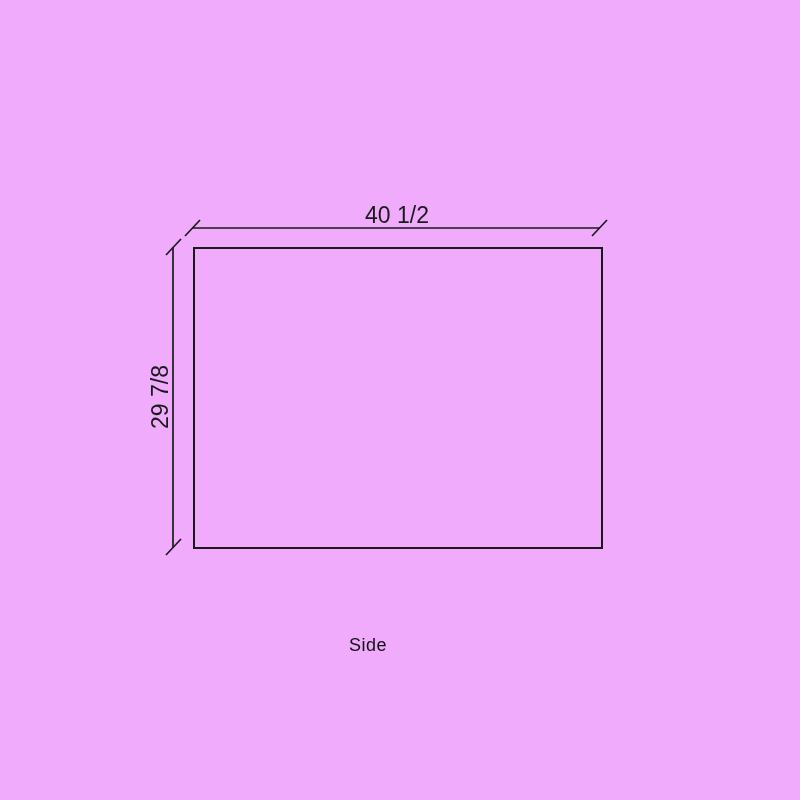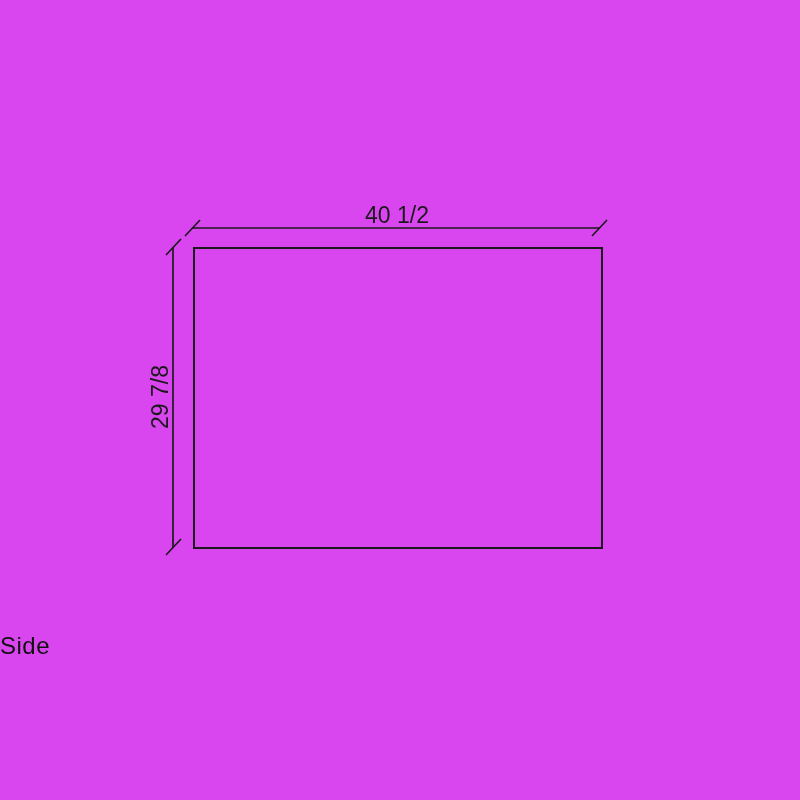--- a/index.html
+++ b/index.html
@@ -10,44 +10,44 @@
     width: 800px;
     height: 800px;
     background: #f5f5f5;
     font-family: "Liberation Sans", sans-serif;
     overflow: hidden;
   }
   .canvas {
     position: relative;
     width: 800px;
     height: 800px;
-    background: #d946ef;
+    background: #f0abfc;
   }
   .drawing-svg {
     position: absolute;
     left: 0;
     top: 0;
     width: 800px;
     height: 800px;
     display: block;
   }
   .dim-label {
     font-family: "Liberation Sans", sans-serif;
     font-size: 23px;
     font-weight: 400;
     fill: #1a1a1a;
   }
   .caption {
     position: absolute;
     left: 0;
     top: 628px;
     width: 736px;
-    text-align: left;
+    text-align: center;
     color: #111111;
-    font-size: 24px;
+    font-size: 18px;
     font-weight: 400;
     line-height: 35px;
     letter-spacing: 0.5px;
   }
 </style>
 </head>
 <body>
 
 <div class="canvas">
 

